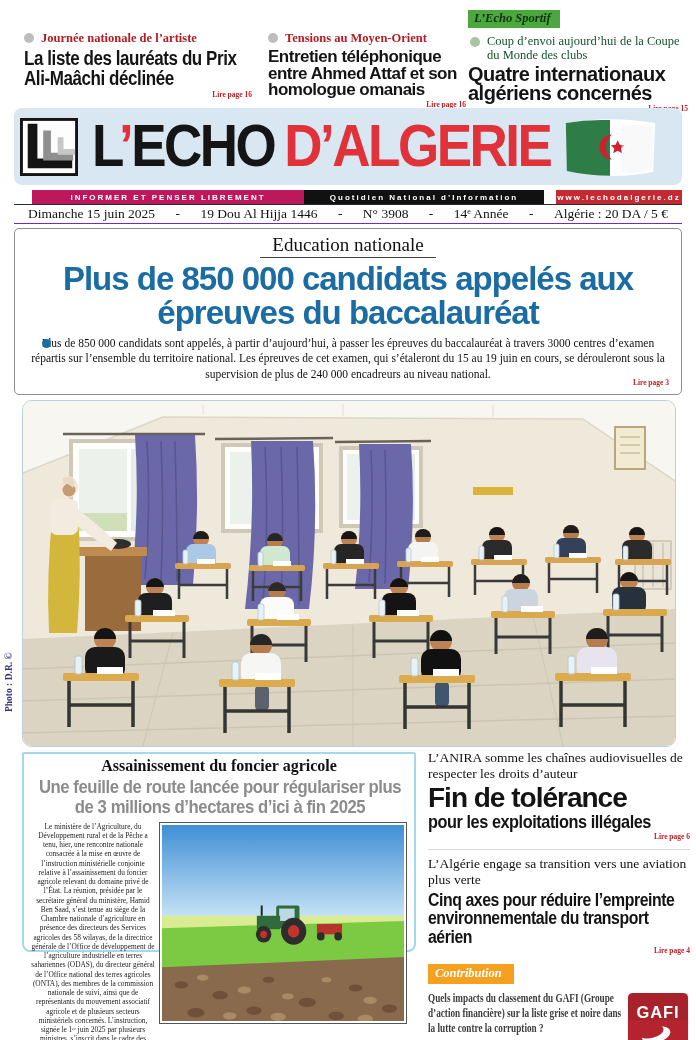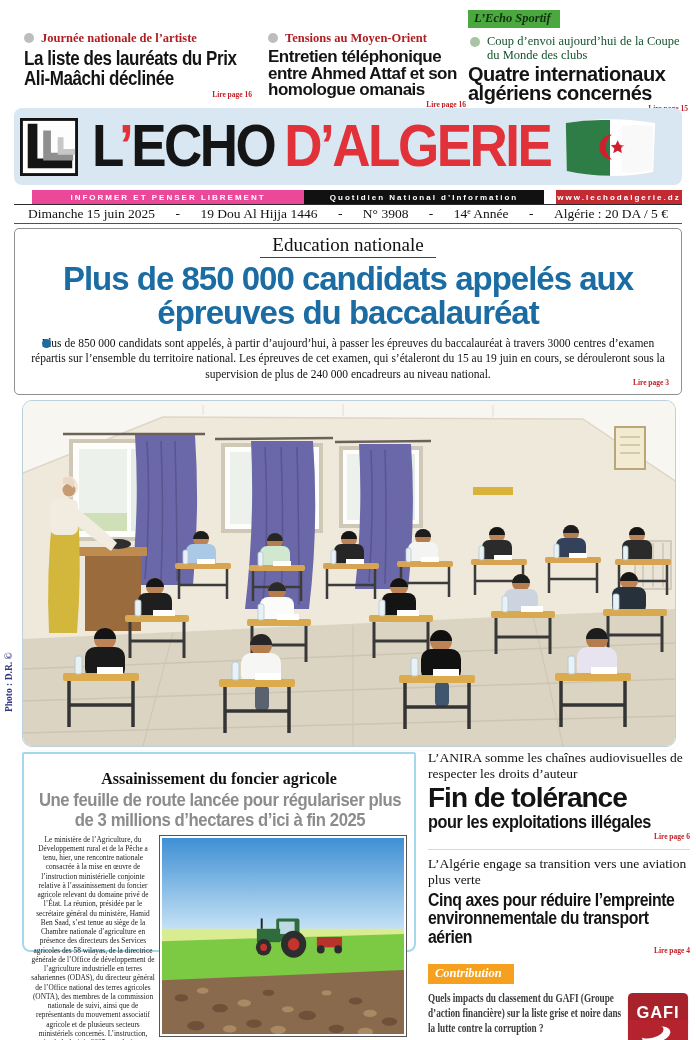--- a/index.html
+++ b/index.html
@@ -41,21 +41,21 @@
               font-size:11.5px;line-height:1.32;color:#111;}
   #standfirst .dot{position:absolute;left:14px;top:3px;width:9px;height:9px;background:#1a6ca3;}
   #main-ref{position:absolute;right:12px;bottom:7px;}
   
   #photo-frame{left:22px;top:400px;width:652px;height:345px;border-radius:10px;overflow:hidden;
                border:1px solid #bccfdd;box-shadow:0 0 0 3px #fff,0 1px 4px rgba(0,0,0,0.25);}
   #photo-credit{left:4px;top:712px;transform:rotate(-90deg);transform-origin:top left;
                 font-family:"Liberation Serif",serif;font-weight:bold;font-size:9.5px;color:#33357e;white-space:nowrap;}
   
   #agribox{left:22px;top:752px;width:394px;height:200px;border:2px solid #a5d8ec;border-radius:2px 2px 8px 8px;
-           box-sizing:border-box;padding:16px 7px;}
+           box-sizing:border-box;padding:3px 7px;}
   #agri-section{text-align:center;font-family:"Liberation Serif",serif;font-weight:bold;font-size:16px;color:#111;}
   #agri-head{width:430px;margin-left:-26px;transform:scaleX(0.88);transform-origin:center top;
              text-align:center;font-size:19px;font-weight:bold;letter-spacing:-0.5px;line-height:1.04;color:#8c8c8c;margin-top:2px;}
   #agri-cols{display:flex;margin-top:5px;}
   #agri-text{width:124px;font-family:"Liberation Serif",serif;font-size:7.35px;line-height:1.26;
              text-align:center;color:#222;}
   #agri-photo{width:252px;height:196px;margin-left:4px;border:1px solid #555;background:#fff;padding:2px;}
   
   #rightcol{left:428px;top:750px;width:262px;}
   .r-kicker{font-family:"Liberation Serif",serif;font-size:13.5px;line-height:1.18;color:#111;}
@@ -113,21 +113,21 @@
       <path d="M4,7 Q50,-1 97,7 L95,58 Q50,67 5,57 Z" fill="#fff"></path>
       <path d="M4,7 Q27,3 50,4 L50,62 Q27,62 5,57 Z" fill="#2e7d46"></path>
       <path d="M52,19 A13,13 0 1 0 52,45 A16.5,16.5 0 0 1 52,19" fill="#d21f2e"></path>
       <path d="M58,25 l2.2,4.6 5,0.5 -3.7,3.4 1.1,5 -4.6-2.6 -4.6,2.6 1.1-5 -3.7-3.4 5-0.5 z" fill="#d21f2e"></path>
       <path d="M62,10 Q78,8 95,10 L94,56 Q78,60 62,58 Z" fill="#f4f4f4" opacity="0.5"></path>
     </svg>
   </div>
 
   <div class="abs" id="infobar">
     <div style="width:18px;background:#fff;"></div>
-    <div style="width:272px;background:#ec4899;">INFORMER ET PENSER LIBREMENT</div>
+    <div style="width:272px;background:#be185d;">INFORMER ET PENSER LIBREMENT</div>
     <div style="width:240px;background:#111;">Quotidien National d’Information</div>
     <div style="width:12px;background:#fff;"></div>
     <div style="flex:1;background:#c32a31;">www.lechodalgerie.dz</div>
   </div>
 
   <div class="abs" id="daterow">
     <span>Dimanche 15 juin 2025</span>
     <span>-</span>
     <span>19 Dou Al Hijja 1446</span>
     <span>-</span>

